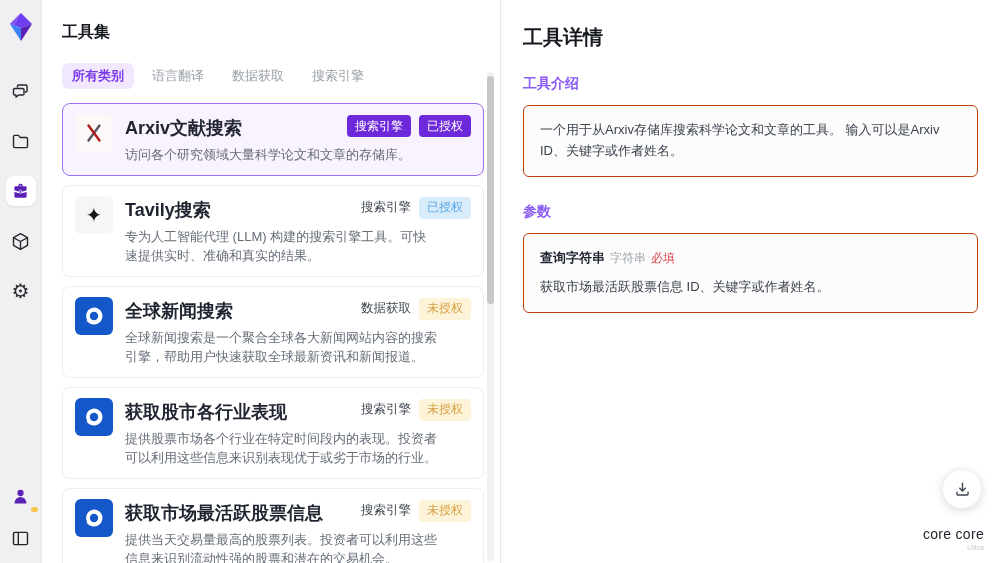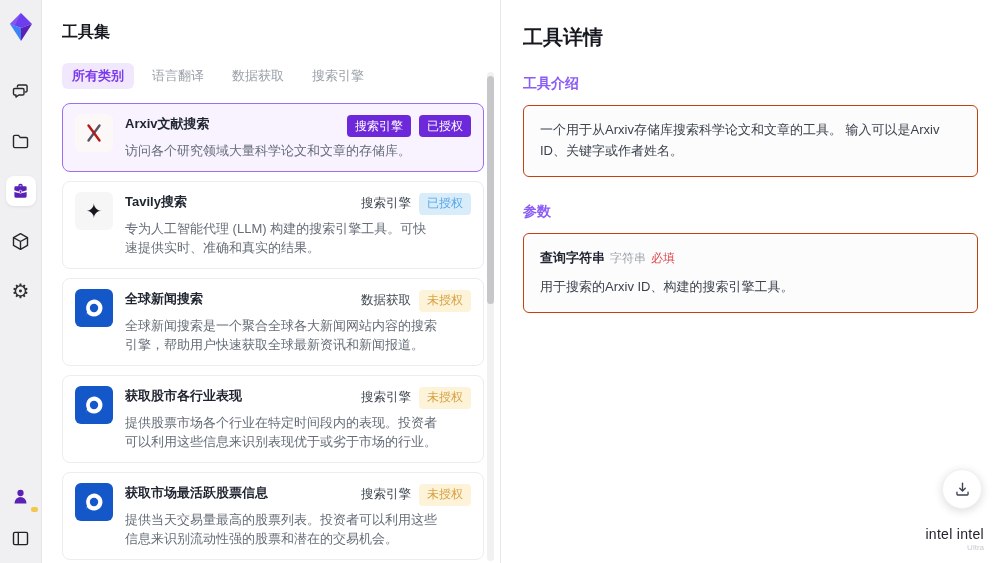--- a/index.html
+++ b/index.html
@@ -36,21 +36,21 @@
   .card.selected { border:1.5px solid #9b6ff0; background:#f8f3fe; }
   .tool-ic { width:38px; height:38px; border-radius:6px; flex-shrink:0;
              display:flex; align-items:center; justify-content:center; }
   .ic-arxiv { background:#fdf8f8; }
   .ic-tavily { background:#f6f6f7; }
   .ic-blueq { background:#1457c8; }
   .tool-ic svg { width:24px; height:24px; }
   .ic-star { font-size:20px; color:#17181c; line-height:1; }
   .card-mid { flex:1; min-width:0; }
   .title-row { display:flex; align-items:flex-start; justify-content:space-between; gap:8px; }
-  .tool-title { font-size:13px; font-weight:bold; color:#1f2430; line-height:1.45; padding-top:1px; }
+  .tool-title { font-size:18px; font-weight:bold; color:#1f2430; line-height:1.45; padding-top:1px; }
   .badges { display:flex; gap:8px; align-items:center; flex-shrink:0; padding-top:1px; }
   .badge { font-size:12px; border-radius:4px; padding:2.5px 8px; white-space:nowrap; }
   .b-purple { background:#6d28d9; color:#fff; }
   .b-cat { font-size:12.5px; color:#3f4650; padding:2.5px 0; white-space:nowrap; }
   .b-blue { background:#d9ecfa; color:#57a8e8; }
   .b-yellow { background:#fcf3d9; color:#d8a143; }
   .tool-desc { font-size:13px; color:#666d78; line-height:1.5; margin-top:4px; padding-right:34px; }
 
   .scroll-track { position:absolute; right:6px; top:72px; bottom:2px; width:7px;
                   background:#f1f1f2; border-radius:4px; }
@@ -256,30 +256,30 @@
       <span>一个用于从Arxiv存储库搜索科学论文和文章的工具。 输入可以是Arxiv ID、关键字或作者姓名。</span>
     </div>
 
     <div class="section-h">参数</div>
     <div class="info-box">
       <div class="param-head">
         <span class="param-name">查询字符串</span>
         <span class="param-type">字符串</span>
         <span class="param-req">必填</span>
       </div>
-      <div class="param-desc">用于搜索的Arxiv ID、构建的搜索引擎工具。</div>
+      <div class="param-desc">获取市场最活跃股票信息 ID、关键字或作者姓名。</div>
     </div>
 
     <div class="dl-btn">
       <svg viewBox="0 0 24 24" fill="none" stroke="#3c4250" stroke-width="1.7" stroke-linecap="round" stroke-linejoin="round">
         <path d="M12 4v9"></path>
         <path d="M8.5 10.5L12 14l3.5-3.5"></path>
         <path d="M5 15.5V18a1 1 0 0 0 1 1h12a1 1 0 0 0 1-1v-2.5"></path>
       </svg>
     </div>
 
     <div class="brand">
-      <span class="brand-main">intel intel</span>
+      <span class="brand-main">core core</span>
       <span class="brand-sub">Ultra</span>
     </div>
   </div>
 
 </div>
 
 </body></html>

